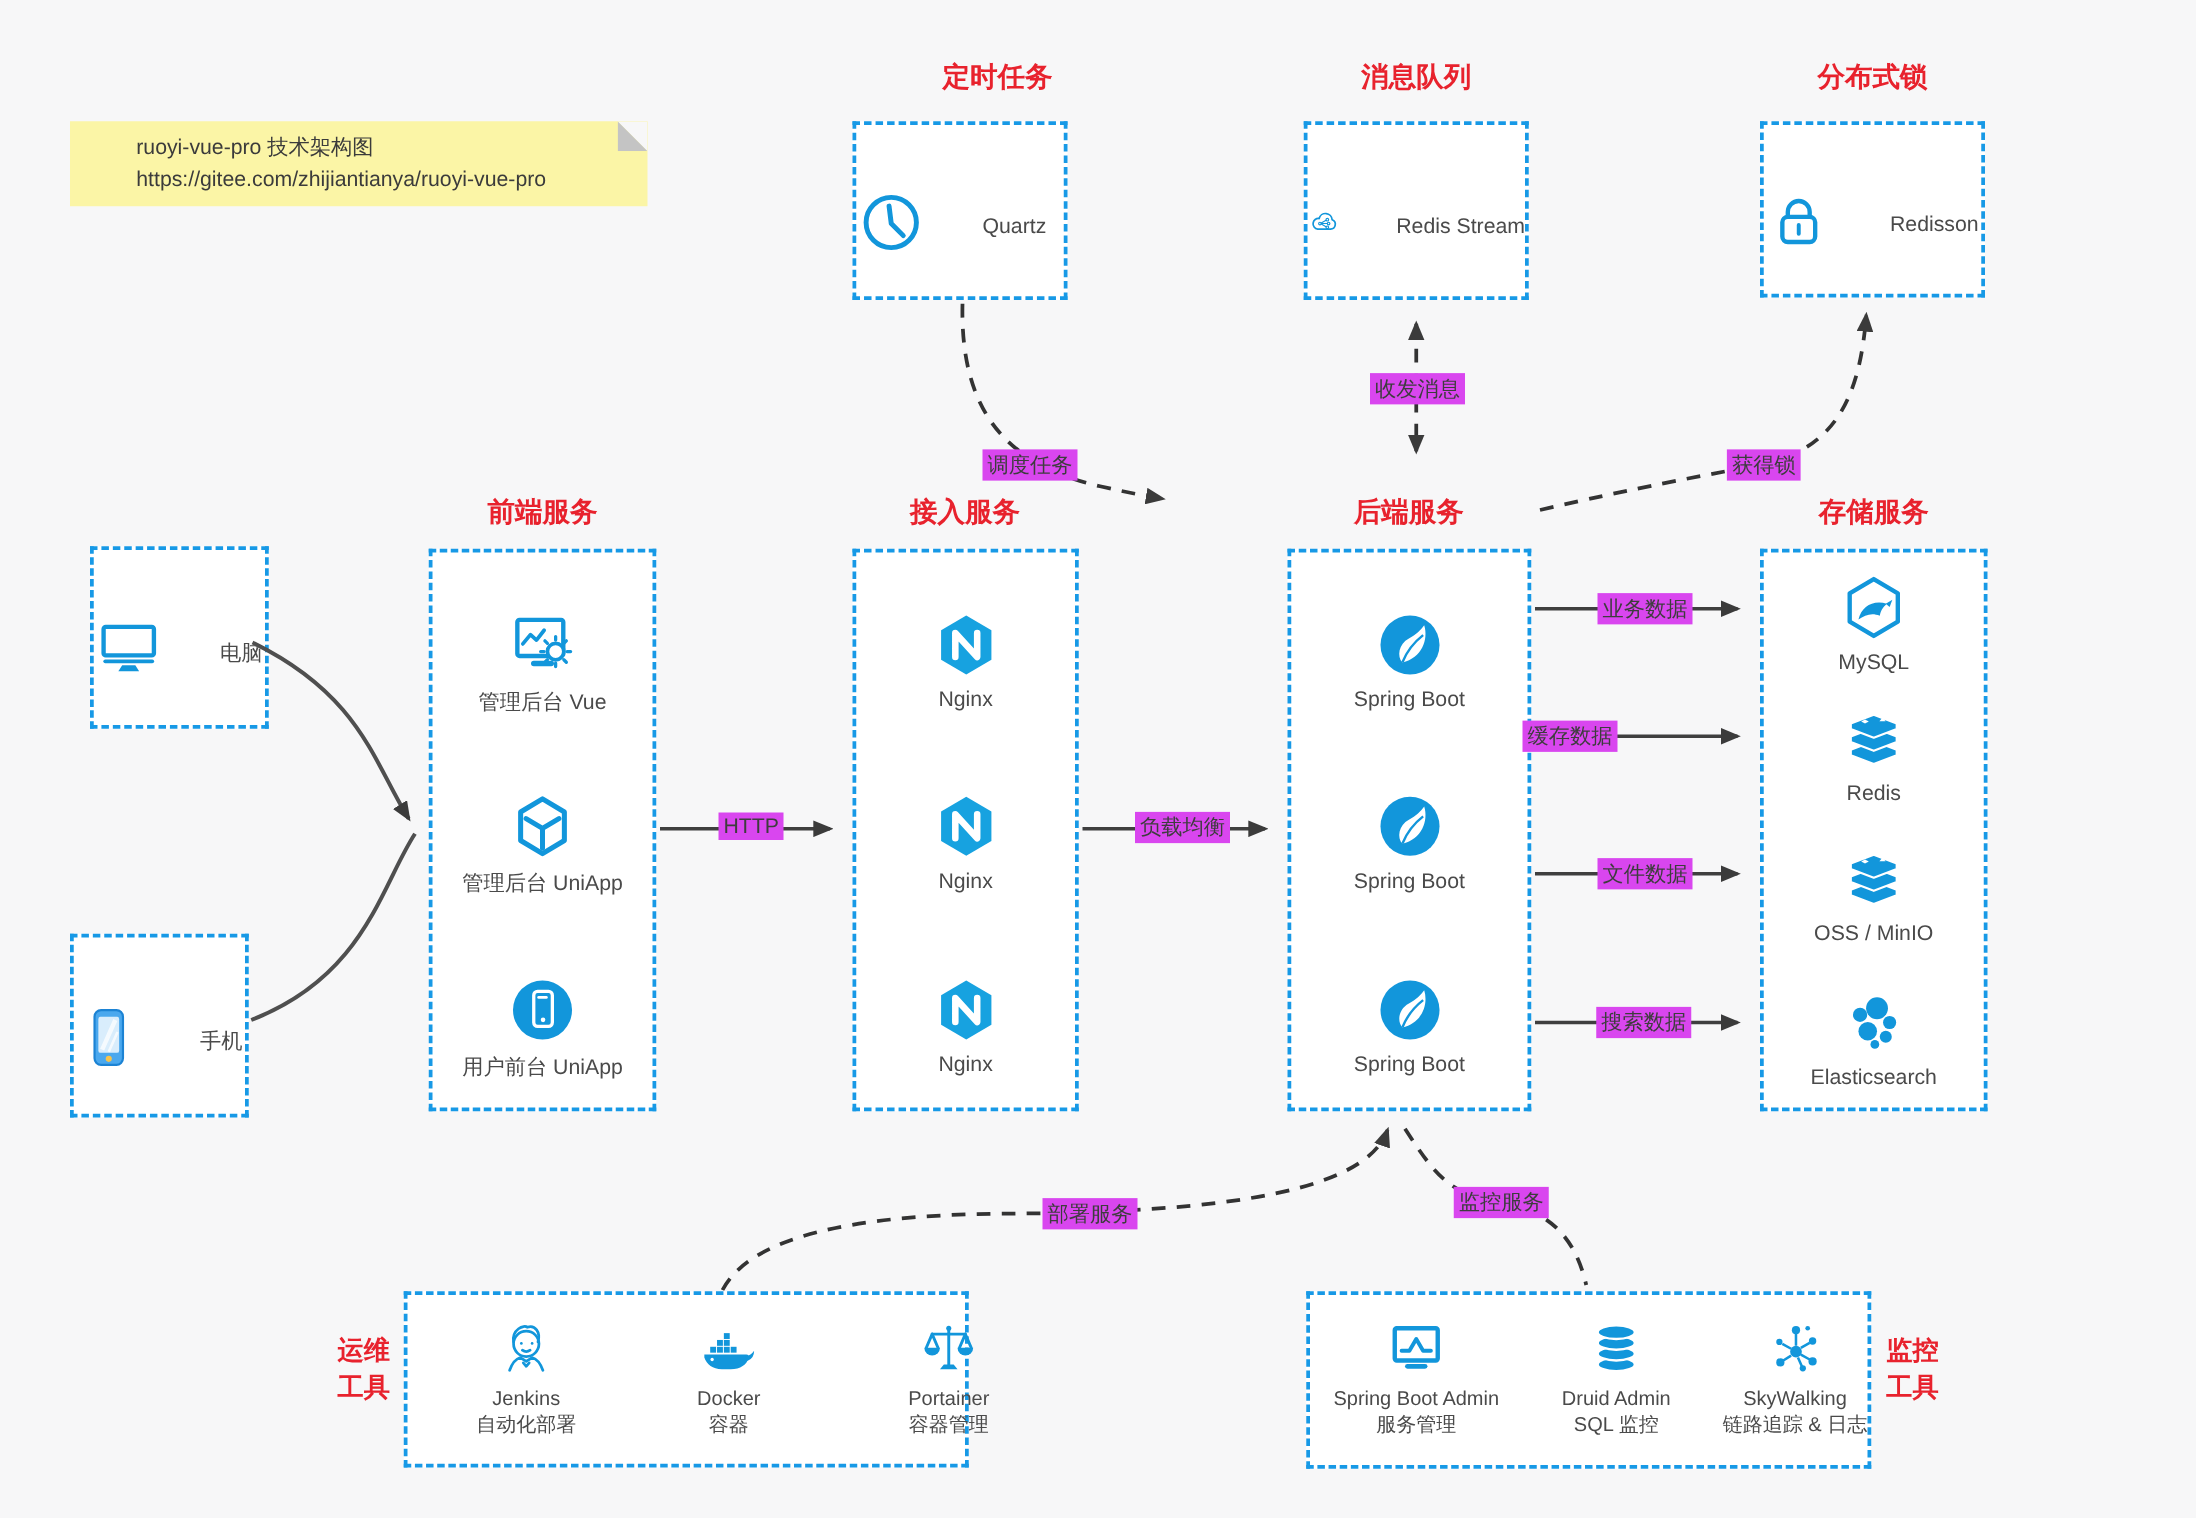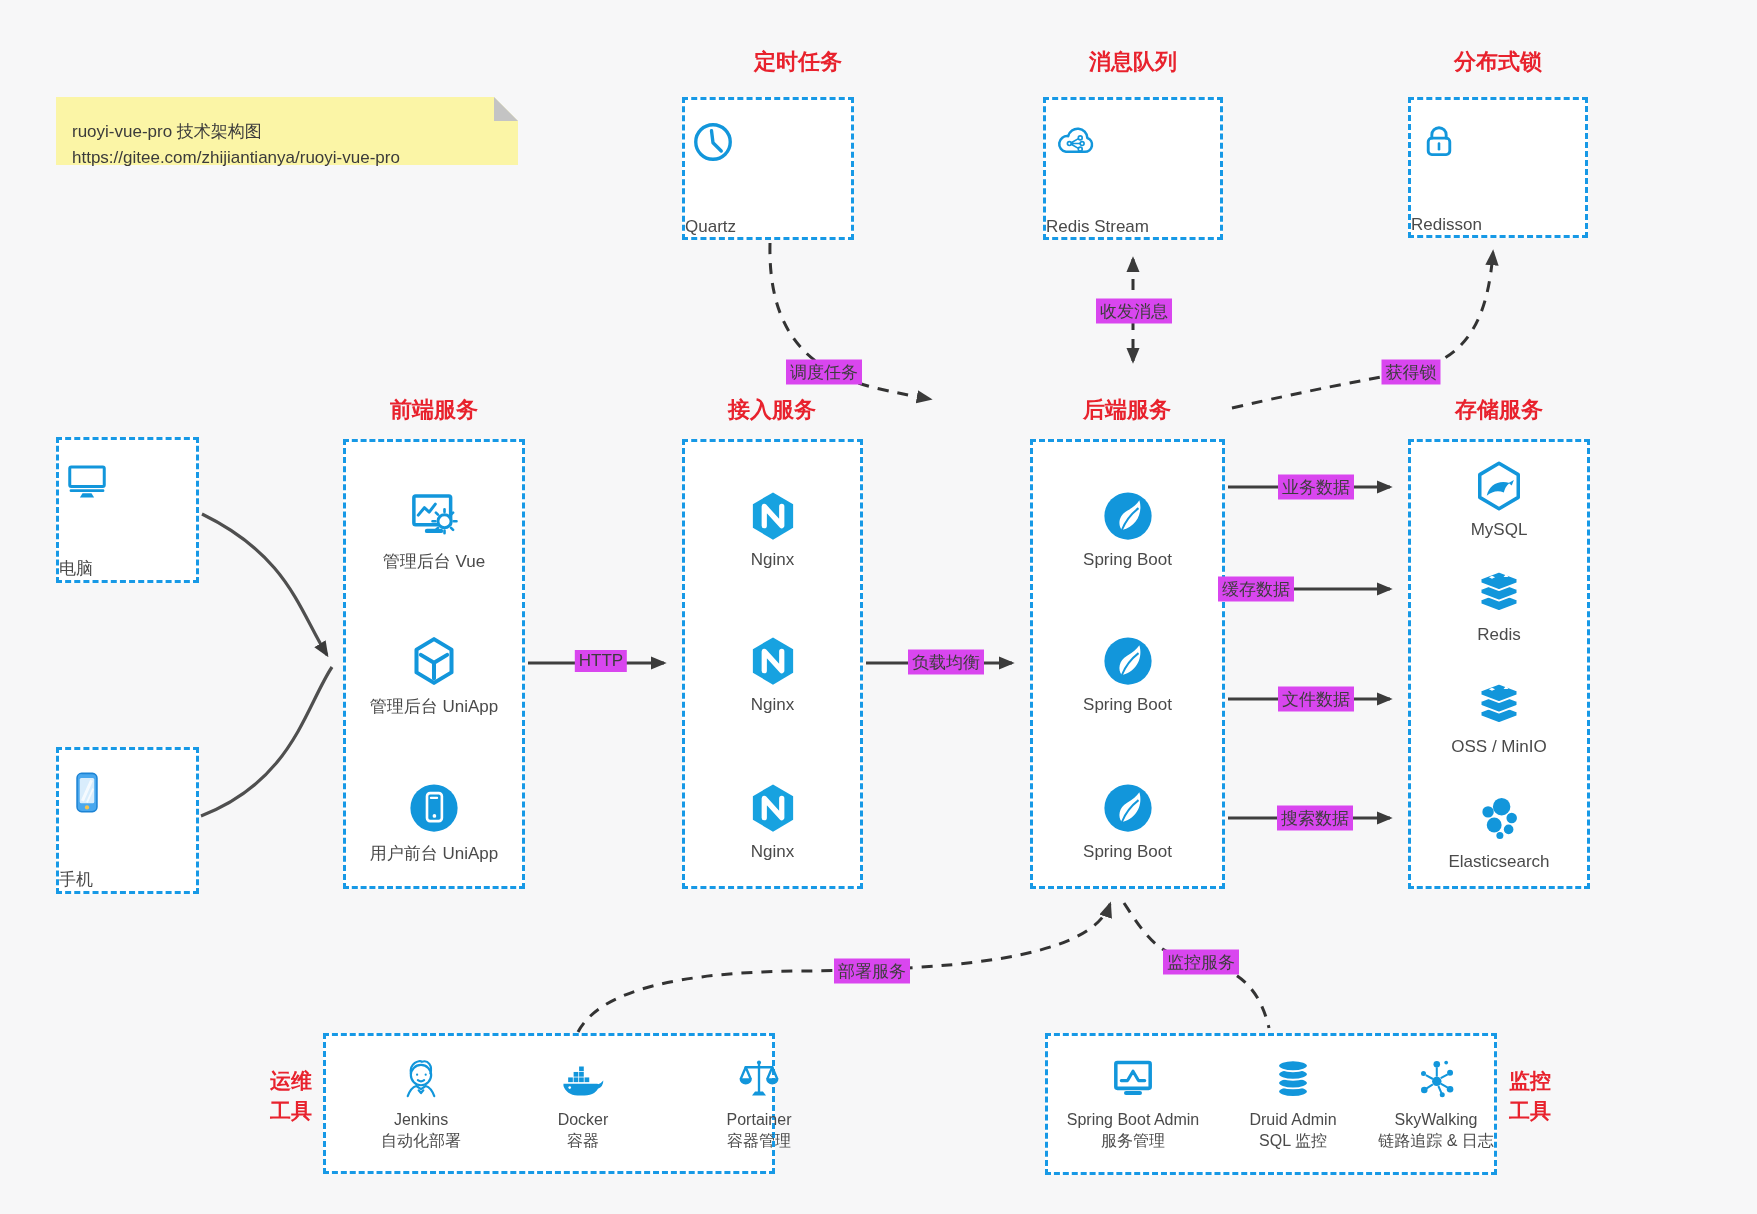--- a/index.html
+++ b/index.html
@@ -8,27 +8,27 @@
     --red:#e8222d;
     --ink:#4a4a4a;
     --arrow:#3f3f3f;
   }
   html,body{margin:0;padding:0;}
   body{background:#f7f7f8;font-family:"Liberation Sans", sans-serif;}
   .canvas{position:relative;width:1757px;height:1214px;background:#f7f7f8;overflow:hidden;}
 
   
   .note{position:absolute;left:56px;top:97px;width:462px;height:68px;background:#fbf5a6;z-index:1;}
-  .note-text{padding:22px 0 0 16px;font-size:17px;line-height:26px;color:#3b3b3b;white-space:nowrap;}
+  .note-text{padding:8px 0 0 16px;font-size:17px;line-height:26px;color:#3b3b3b;white-space:nowrap;margin-left:37px;}
   .note .fold-cut{position:absolute;top:0;right:0;width:24px;height:24px;background:#f7f7f8;clip-path:polygon(0 0,100% 0,100% 100%);}
   .note .fold{position:absolute;top:0;right:0;width:24px;height:24px;background:#c4c4c4;clip-path:polygon(0 0,0 100%,100% 100%);}
 
   
   .dash-box{position:absolute;border:3px dashed var(--blue);background:#fff;box-sizing:border-box;z-index:1;}
-  .stack{display:flex;flex-direction:column;padding-top:18px;gap:45px;}
+  .stack{display:flex;flex-direction:row;align-items:center;padding-top:18px;gap:45px;}
 
   
   .rtitle{position:absolute;transform:translateX(-50%);font-size:22px;font-weight:bold;color:var(--red);white-space:nowrap;z-index:3;}
   .rtitle-side{position:absolute;font-size:21px;font-weight:bold;color:var(--red);line-height:30px;z-index:3;}
   .node-abs{position:absolute;left:0;right:0;display:flex;flex-direction:column;align-items:center;}
   .node-label{font-size:17px;color:var(--ink);margin-top:6px;white-space:nowrap;}
   .tool-item{position:absolute;display:flex;flex-direction:column;align-items:center;top:18px;}
   .tool-label{font-size:16px;color:var(--ink);margin-top:5px;white-space:nowrap;line-height:21px;}
   .tool-sub{font-size:16px;color:var(--ink);white-space:nowrap;line-height:21px;}
 
@@ -94,21 +94,21 @@
 
   <div class="dash-box stack" style="left:1408px;top:97px;width:180px;height:141px">
     <svg class="icon" width="56" height="56" viewBox="0 0 64 64" fill="none" stroke="#1296db" stroke-width="4" stroke-linecap="round" stroke-linejoin="round">
       <rect x="17" y="28" width="30" height="23" rx="5"></rect>
       <path d="M22,28 v-4.5 a10,10 0 0 1 20,0 V28"></path>
       <path d="M32,35.5 v8" stroke-width="3.6"></path>
     </svg>
     <div class="node-label">Redisson</div>
   </div>
 
-  <div class="dash-box stack" style="left:56px;top:437px;width:143px;height:146px">
+  <div class="dash-box stack" style="left:72px;top:437px;width:143px;height:146px">
     <svg class="icon" width="56" height="56" viewBox="0 0 64 64" fill="none" stroke="#1296db" stroke-width="4" stroke-linecap="round" stroke-linejoin="round">
       <rect x="9" y="12" width="46" height="26" rx="2"></rect>
       <path d="M10.5,43.5 h43" stroke-width="3.4"></path>
       <path d="M26,47 h12 l3.5,5.5 h-19 z" fill="#1296db" stroke="none"></path>
     </svg>
     <div class="node-label">电脑</div>
   </div>
 
   <div class="dash-box stack" style="left:56px;top:747px;width:143px;height:147px">
     <svg class="icon" width="56" height="56" viewBox="0 0 64 64">

